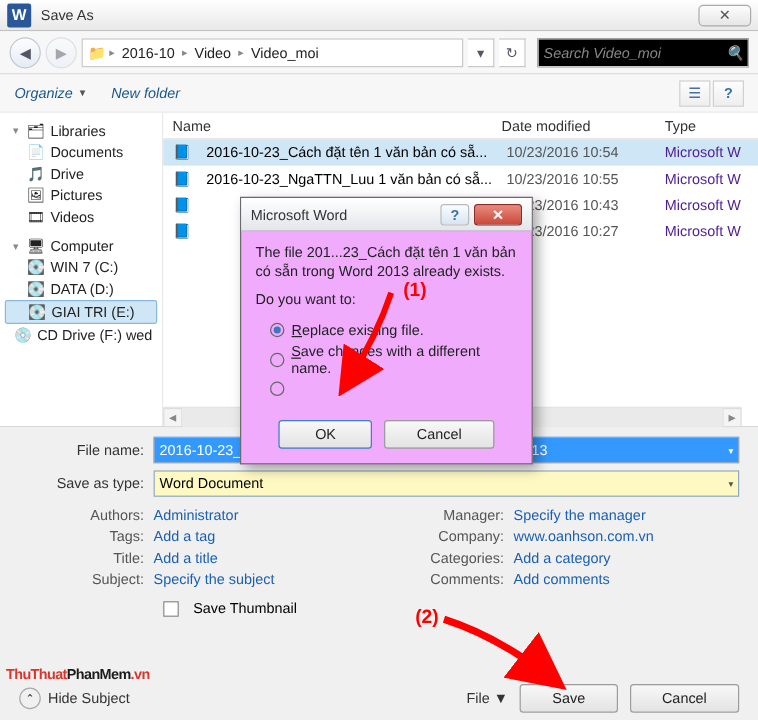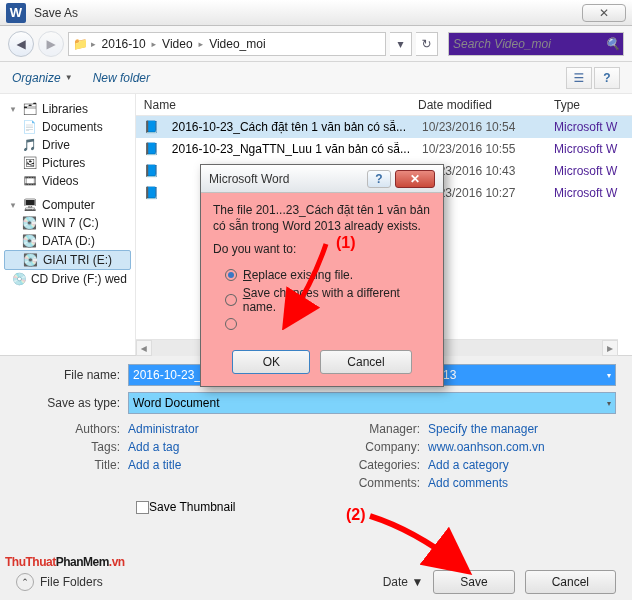--- a/index.html
+++ b/index.html
@@ -13,21 +13,21 @@
 
 
 .navbar { height: 36px; border-bottom: 1px solid #d6d6d6; display: flex; align-items: center; padding: 4px 8px; gap: 4px; background: #f7f7f7; }
 .nav-arrow { width: 28px; height: 26px; border: 1px solid #bfc7d1; background: linear-gradient(#fdfdfd,#e5ecf6); border-radius: 3px; display: flex; align-items: center; justify-content: center; color: #556; }
 .nav-arrow.round { border-radius: 50%; width: 26px; }
 .breadcrumb { flex: 1; height: 24px; border: 1px solid #c8c8c8; background: #fff; display: flex; align-items: center; padding: 0 4px; gap: 2px; overflow: hidden; }
 .breadcrumb .bc-icon { width: 16px; height: 16px; display: inline-flex; align-items: center; justify-content: center; color: #f0c040; }
 .breadcrumb .crumb { padding: 0 4px; color: #222; white-space: nowrap; }
 .breadcrumb .sep { color: #888; font-size: 9px; }
 .nav-small { width: 22px; height: 24px; border: 1px solid #c8c8c8; border-left: none; background: #fff; display: flex; align-items: center; justify-content: center; color: #556; }
-.search { width: 176px; height: 24px; border: 1px solid #c8c8c8; background: #4c1d95; display: flex; align-items: center; padding: 0 4px; color: #888; font-style: italic; margin-left: 6px; }
+.search { width: 176px; height: 24px; border: 1px solid #c8c8c8; background: #000000; display: flex; align-items: center; padding: 0 4px; color: #888; font-style: italic; margin-left: 6px; }
 .search .sicon { margin-left: auto; width: 14px; color: #888; }
 
 
 .toolbar { height: 32px; display: flex; align-items: center; padding: 0 12px; gap: 20px; background: #f7f7f7; border-bottom: 1px solid #e8e8e8; }
 .toolbar .t-item { color: #19578a; display: flex; align-items: center; gap: 4px; font-style: italic; }
 .toolbar .t-item .drop { font-size: 8px; color: #555; }
 .toolbar .view-btns { margin-left: auto; display: flex; gap: 2px; }
 .toolbar .vb { width: 26px; height: 22px; border: 1px solid #d0d0d0; background: linear-gradient(#fdfdfd,#eee); display: flex; align-items: center; justify-content: center; color: #4a6fa3; }
 
 
@@ -50,39 +50,39 @@
 .frow .dt { width: 120px; color: #555; white-space: nowrap; }
 .frow .tp { width: 70px; color: #4c1d95; white-space: nowrap; overflow: hidden; }
 .hscroll { position: absolute; bottom: 0; left: 0; right: 14px; height: 16px; border-top: 1px solid #e4e4e4; display: flex; align-items: center; background: #f4f4f4; }
 .hscroll .arrow { width: 16px; height: 16px; display: flex; align-items: center; justify-content: center; color: #888; border: 1px solid #ddd; }
 .hscroll .thumb { flex: 1; height: 16px; background: #eaeaea; position: relative; }
 
 
 .form { padding: 8px 16px 10px 16px; background: #f0f0f0; }
 .form-row { display: flex; align-items: center; margin-bottom: 6px; }
 .form-row .lbl { width: 112px; text-align: right; padding-right: 8px; color: #333; }
-.form-row .input { flex: 1; height: 22px; border: 1px solid #8fa9c3; background: #7dd3fc; padding: 0 4px; display: flex; align-items: center; }
+.form-row .input { flex: 1; height: 22px; border: 1px solid #8fa9c3; background: #fef9c3; padding: 0 4px; display: flex; align-items: center; }
 .form-row .input.sel { background: #3399ff; color: #fff; }
 .form-row .input .dd { margin-left: auto; font-size: 8px; color: #555; }
 .meta { display: flex; margin-top: 6px; }
 .meta-col { flex: 1; }
 .meta-row { display: flex; padding: 2px 0; }
 .meta-row .ml { width: 112px; text-align: right; padding-right: 8px; color: #555; }
 .meta-row .mv { color: #1a5fb4; }
-.thumb-row { display: flex; align-items: center; margin-top: 8px; padding-left: 120px; gap: 0; }
+.thumb-row { display: flex; align-items: center; margin-top: 8px; padding-left: 120px; gap: 12px; }
 .thumb-row .chk { width: 13px; height: 13px; border: 1px solid #888; background: #fff; }
 
 .footer { position: absolute; bottom: 6px; left: 0; right: 0; padding: 0 16px; display: flex; align-items: center; gap: 10px; }
 .footer .hide { display: flex; align-items: center; gap: 6px; color: #333; }
 .footer .hide .circ { width: 18px; height: 18px; border: 1px solid #aaa; border-radius: 50%; display: flex; align-items: center; justify-content: center; font-size: 9px; }
 .footer .spacer { flex: 1; }
 .btn { min-width: 78px; height: 24px; border: 1px solid #9c9c9c; background: linear-gradient(#f8f8f8,#e3e3e3); border-radius: 3px; display: flex; align-items: center; justify-content: center; color: #222; padding: 0 26px; }
 
 
-.modal { position: absolute; left: 200px; top: 164px; width: 244px; background: #fca5a5; border: 1px solid #6a6a6a; box-shadow: 4px 4px 10px rgba(0,0,0,0.35); }
+.modal { position: absolute; left: 200px; top: 164px; width: 244px; background: #f0abfc; border: 1px solid #6a6a6a; box-shadow: 4px 4px 10px rgba(0,0,0,0.35); }
 .modal .mtitle { height: 28px; background: linear-gradient(#fff,#e2e6ea); display: flex; align-items: center; padding: 0 8px; border-bottom: 1px solid #c0c0c0; }
 .modal .mtitle .mt { flex: 1; color: #333; }
 .modal .mtitle .help { width: 24px; height: 18px; border: 1px solid #bbb; background: linear-gradient(#fafdff,#d7e5f2); border-radius: 3px; display: flex; align-items: center; justify-content: center; color: #3b6fa6; font-weight: bold; margin-right: 4px; }
 .modal .mtitle .mclose { width: 40px; height: 18px; border: 1px solid #8b2a2a; background: linear-gradient(#e98a7f,#c9493a); border-radius: 3px; display: flex; align-items: center; justify-content: center; color: #fff; font-weight: bold; }
 .modal .mbody { padding: 10px 12px; color: #222; }
 .modal .msg { margin-bottom: 8px; line-height: 1.3; }
 .modal .optrow { display: flex; align-items: center; gap: 6px; padding: 2px 0 2px 12px; }
 .modal .optrow .radio { width: 12px; height: 12px; border: 1px solid #666; border-radius: 50%; display: flex; align-items: center; justify-content: center; }
 .modal .optrow .radio.checked::after { content: ""; width: 6px; height: 6px; background: #3a78c4; border-radius: 50%; }
 .modal .optrow .ul { text-decoration: underline; }
@@ -259,20 +259,24 @@
           <div class="mv">Administrator</div>
         </div>
       <div class="meta-row">
           <div class="ml">Tags:</div>
           <div class="mv">Add a tag</div>
         </div>
       <div class="meta-row">
           <div class="ml">Title:</div>
           <div class="mv">Add a title</div>
         </div>
+      <div class="meta-row">
+          <div class="ml">Subject:</div>
+          <div class="mv">Specify the subject</div>
+        </div>
     </div>
     <div class="meta-col">
       <div class="meta-row">
           <div class="ml">Manager:</div>
           <div class="mv">Specify the manager</div>
         </div>
       <div class="meta-row">
           <div class="ml">Company:</div>
           <div class="mv">www.oanhson.com.vn</div>
         </div>
@@ -288,24 +292,24 @@
   </div>
   <div class="thumb-row">
     <div class="chk"></div>
     <span>Save Thumbnail</span>
   </div>
 </div>
 
 <div class="footer">
   <div class="hide">
       <div class="circ">⌃</div>
-      <span>File Folders</span>
+      <span>Hide Subject</span>
     </div>
   <div class="spacer"></div>
-  <div class="t-item" style="color:#333"><span>Date</span>&nbsp;<span class="drop">▼</span></div>
+  <div class="t-item" style="color:#333"><span>File</span>&nbsp;<span class="drop">▼</span></div>
   <div class="btn">
       <span>Save</span>
     </div>
   <div class="btn">
       <span>Cancel</span>
     </div>
 </div>
 
 <div class="modal">
   <div class="mtitle">

